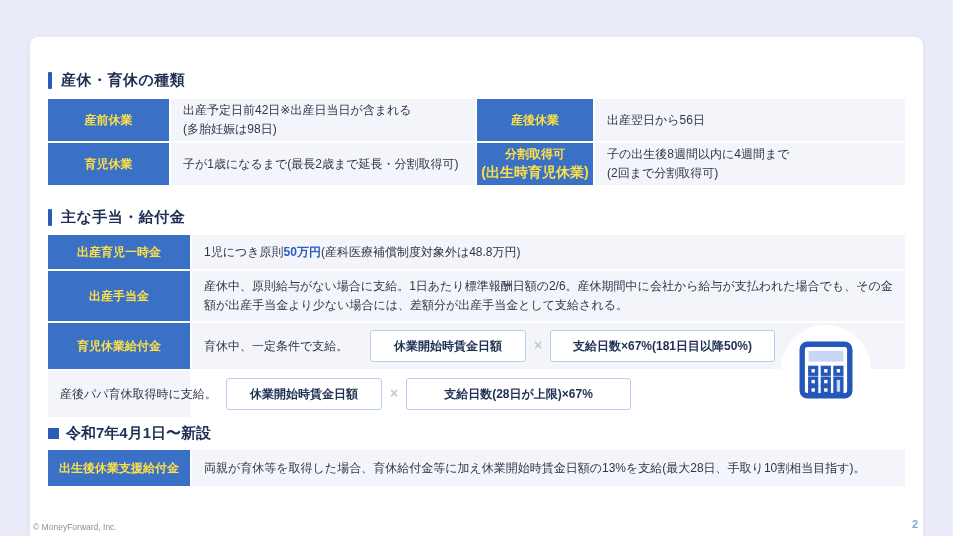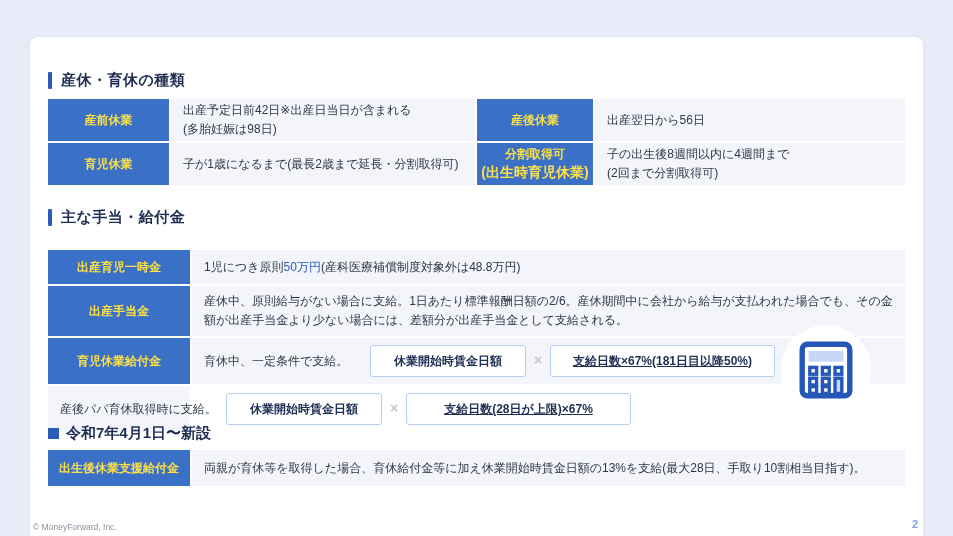--- a/index.html
+++ b/index.html
@@ -29,31 +29,31 @@
   .label-cell .sub-label{font-size:14px;font-weight:bold;}
   .sub-label:empty{display:none;}
   .desc-cell{
     background:#f4f5fa;color:#2e3748;font-size:12px;line-height:1.55;
     display:flex;align-items:center;padding:4px 12px;box-sizing:border-box;
     white-space:pre-line;
   }
   .leave-grid{grid-template-columns:121px 304px 116px 1fr;grid-template-rows:42px 42px;}
   .benefit-grid{grid-template-columns:142px 1fr;grid-template-rows:34px 50px 46px 46px;}
   .support-grid{grid-template-columns:142px 1fr;grid-template-rows:36px;}
-  .strong-blue{color:#2b5cbf;font-weight:normal;}
+  .strong-blue{color:#2b5cbf;font-weight:bold;}
   
   .formula-cell{gap:0;white-space:normal;}
   .formula-cell .intro{width:166px;flex:none;}
   .formula-box{
     flex:none;background:#ffffff;border:1px solid #b9cdf0;border-radius:3px;
     color:#1e2f53;font-weight:bold;font-size:12px;text-align:center;
     padding:6px 17px;box-sizing:border-box;
   }
   .formula-box.w1{width:156px;}
-  .formula-box.w2{width:225px;text-decoration:underline;}
+  .formula-box.w2{width:225px;}
   .times{flex:none;width:22px;text-align:center;color:#c2c7d1;font-weight:bold;font-size:14px;margin:0 1px;}
   
   .sub-header{position:absolute;left:18px;display:flex;align-items:center;gap:7px;}
   .sub-header .square{width:11px;height:11px;background:#2a5cb8;}
   .sub-header h3{margin:0;font-size:15px;font-weight:bold;color:#1e2f53;}
   
   .calc-circle{
     position:absolute;left:751px;top:288px;width:90px;height:90px;border-radius:50%;
     background:#ffffff;display:flex;align-items:center;justify-content:center;
   }
@@ -86,21 +86,21 @@
     </div>
     <div class="desc-cell">子の出生後8週間以内に4週間まで
 (2回まで分割取得可)</div>
   </div>
 
   <div class="section-title" style="top:170px;">
     <span class="bar"></span>
     <h2>主な手当・給付金</h2>
   </div>
 
-  <div class="grid benefit-grid" style="top:213px;">
+  <div class="grid benefit-grid" style="top:198px;">
     <div class="label-cell">出産育児一時金</div>
     <div class="desc-cell" style="white-space:normal;display:block;padding-top:8px;">
       <span>1児につき原則</span><span class="strong-blue">50万円</span><span>(産科医療補償制度対象外は48.8万円)</span>
     </div>
 
     <div class="label-cell">出産手当金</div>
     <div class="desc-cell" style="white-space:normal;">産休中、原則給与がない場合に支給。1日あたり標準報酬日額の2/6。産休期間中に会社から給与が支払われた場合でも、その金額が出産手当金より少ない場合には、差額分が出産手当金として支給される。</div>
 
     <div class="label-cell">育児休業給付金</div>
     <div class="desc-cell formula-cell">

